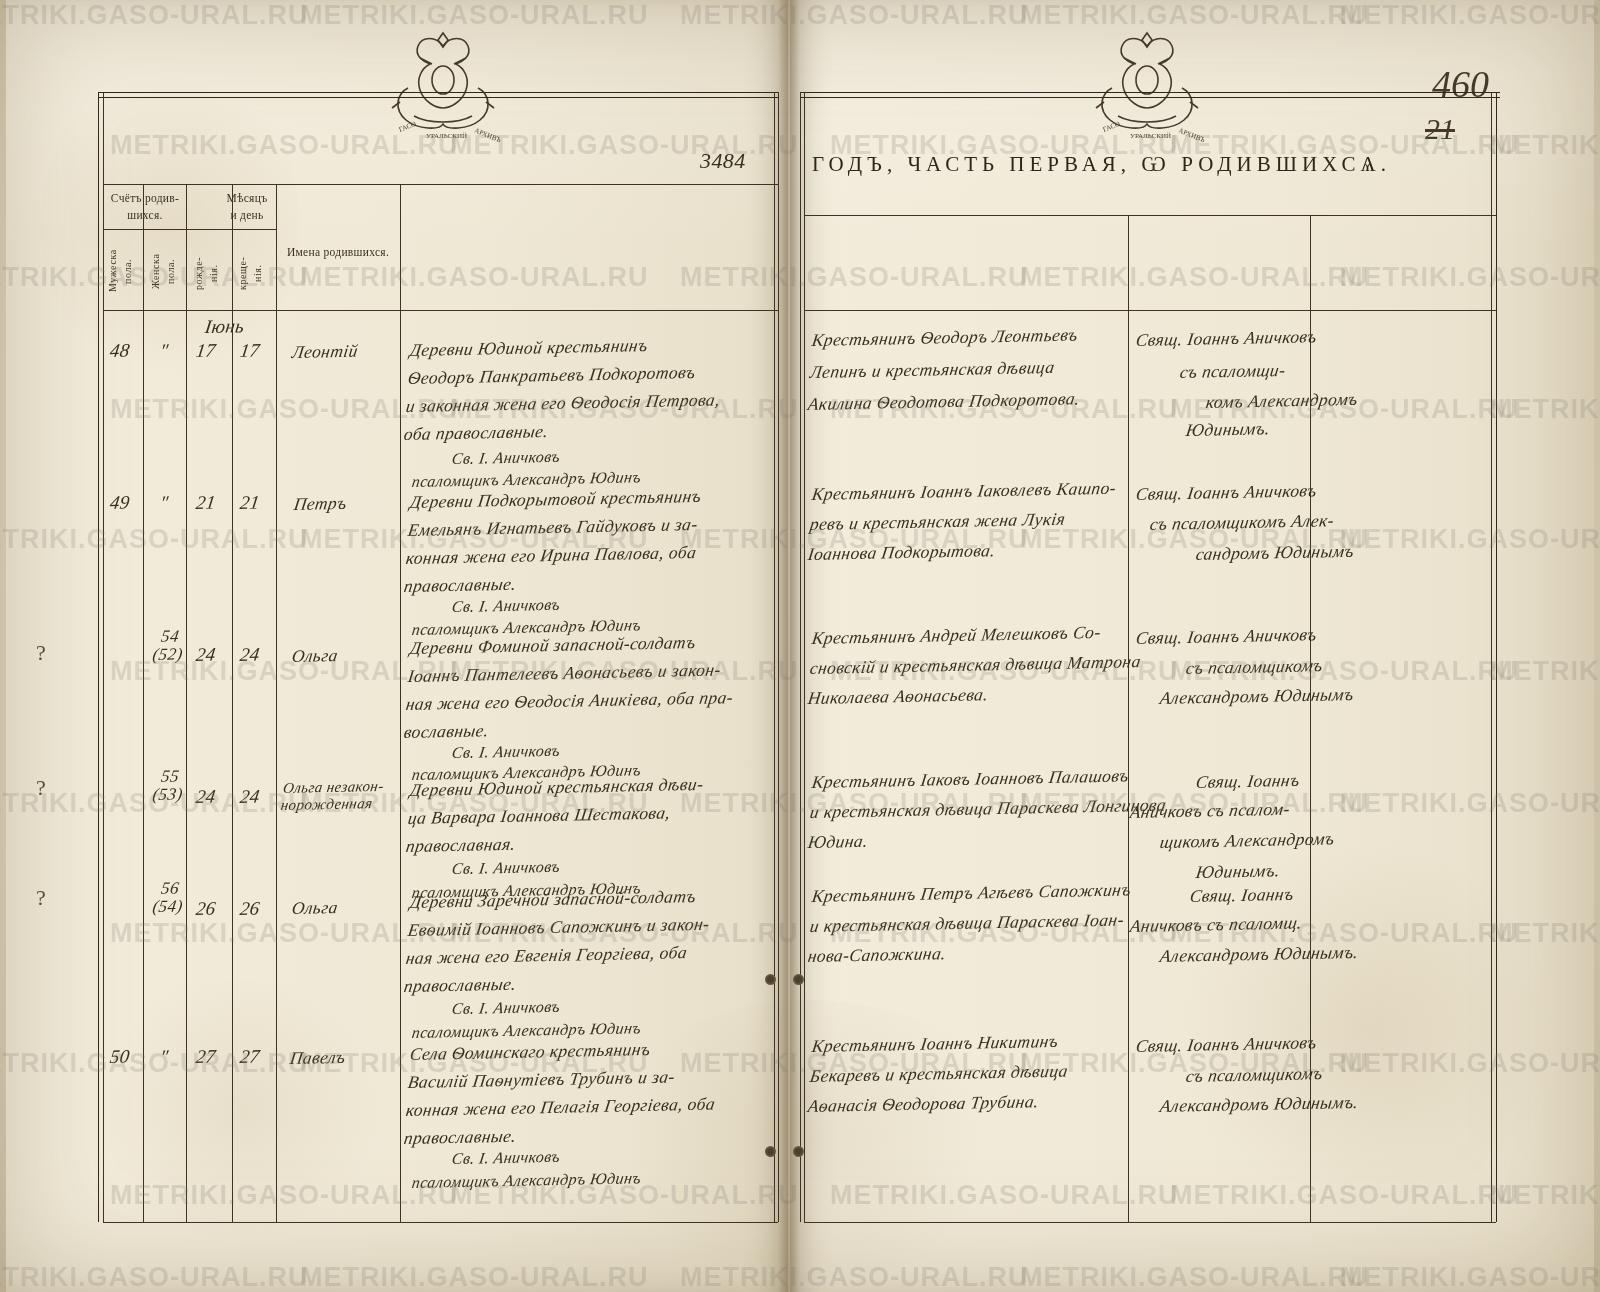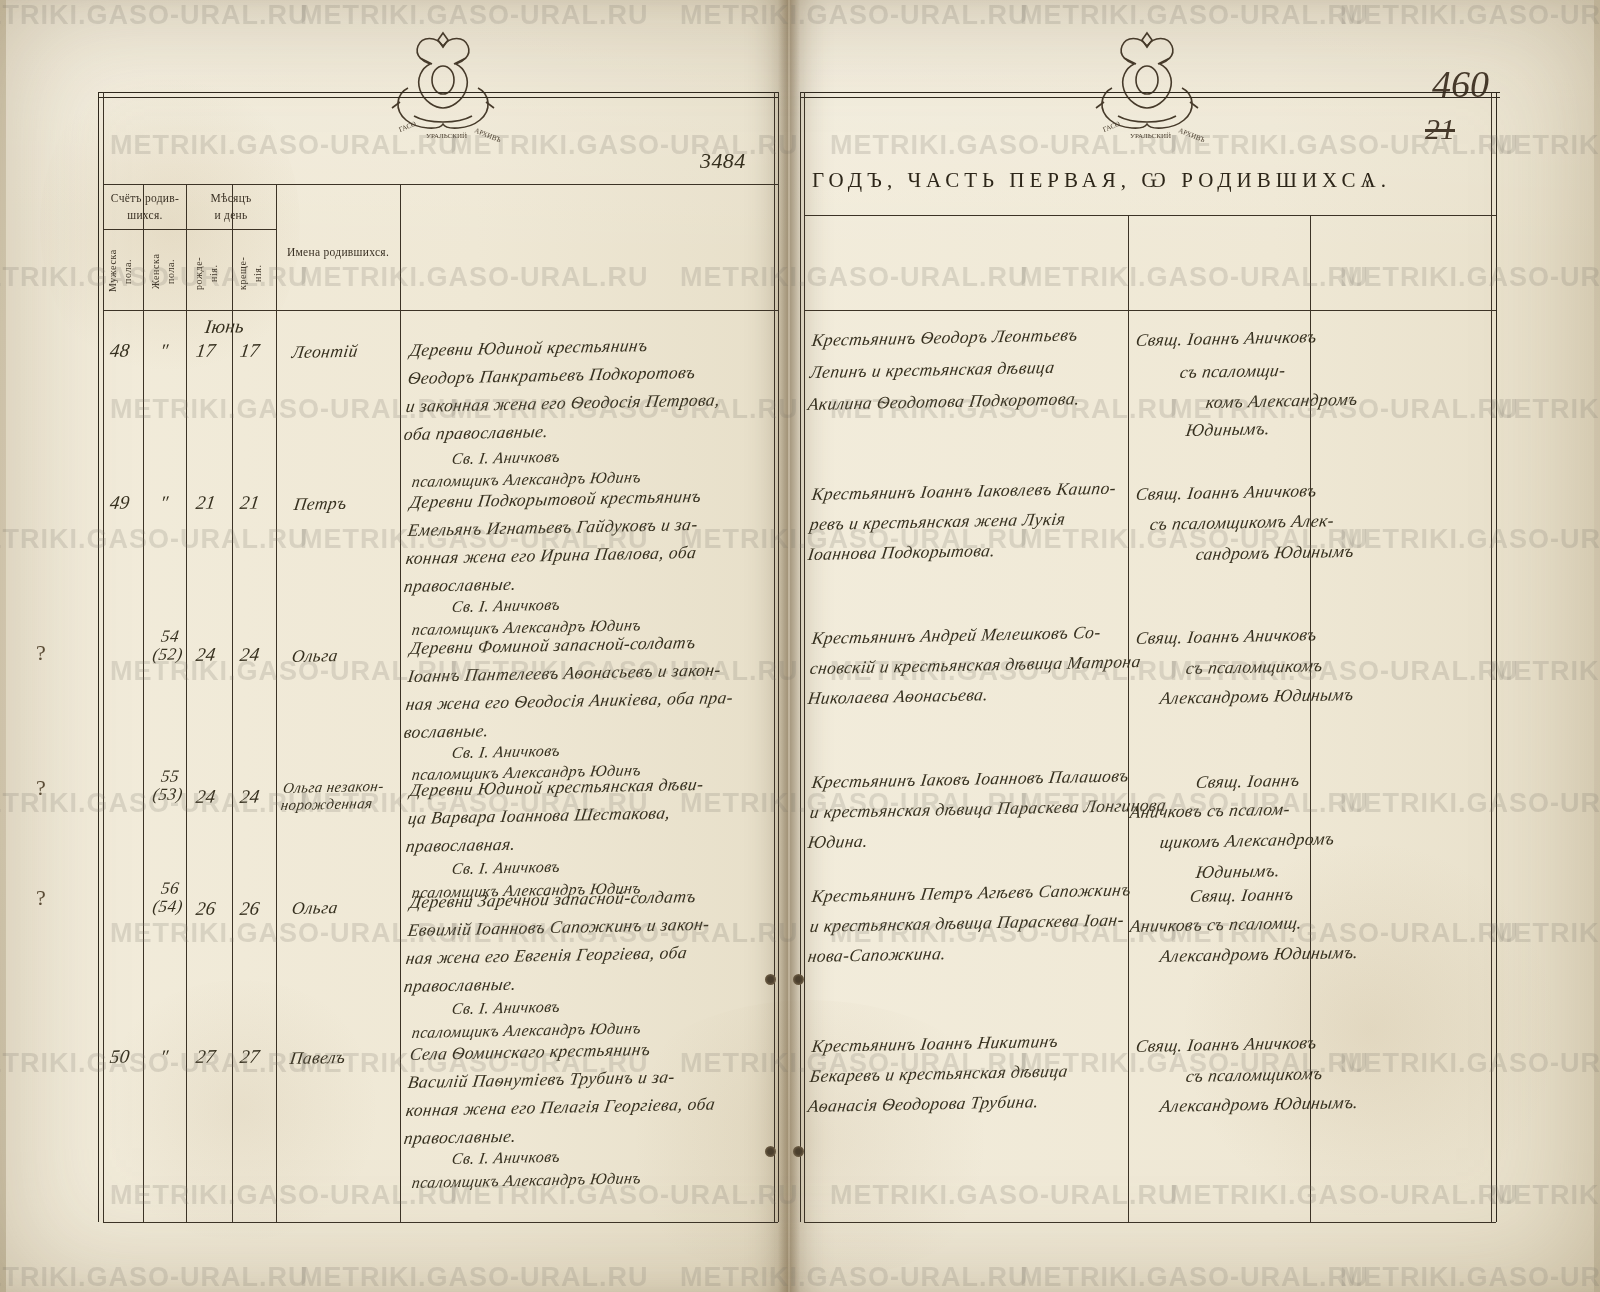--- a/index.html
+++ b/index.html
@@ -192,41 +192,41 @@
         <text x="48" y="110">УРАЛЬСКИЙ</text>
         <text x="96" y="104" transform="rotate(22 96 104)">АРХИВЪ</text>
       </g>
     </svg>
   </div>
 
   <div class="folio" style="left:1432px; top:62px;">460</div>
   <div class="folio" style="left:1425px; top:112px; font-size:30px; text-decoration:line-through;">21</div>
 
   <div class="hw" style="left:700px; top:148px; font-size:22px;">3484</div>
-  <div class="title-line" style="left:812px; top:168px;">ГОДЪ, ЧАСТЬ ПЕРВАЯ, Ѡ РОДИВШИХСѦ.</div>
+  <div class="title-line" style="left:812px; top:152px;">ГОДЪ, ЧАСТЬ ПЕРВАЯ, Ѡ РОДИВШИХСѦ.</div>
 
   <div class="ink hline thick" style="left:98px; top:92px; width:680px;"></div>
   <div class="ink hline thick" style="left:98px; top:97px; width:680px;"></div>
   <div class="ink vline thick" style="left:98px;  top:92px; height:1130px;"></div>
   <div class="ink vline" style="left:103px; top:92px; height:1130px;"></div>
   <div class="ink vline" style="left:774px; top:92px; height:1130px;"></div>
   <div class="ink vline" style="left:778px; top:92px; height:1130px;"></div>
 
   <div class="ink hline" style="left:103px; top:184px; width:675px;"></div>
   <div class="ink hline" style="left:103px; top:229px; width:173px;"></div>
   <div class="ink hline" style="left:103px; top:310px; width:675px;"></div>
 
   <div class="ink vline" style="left:143px; top:184px; height:1038px;"></div>
   <div class="ink vline" style="left:186px; top:184px; height:1038px;"></div>
   <div class="ink vline" style="left:232px; top:184px; height:1038px;"></div>
   <div class="ink vline" style="left:276px; top:184px; height:1038px;"></div>
   <div class="ink vline" style="left:400px; top:184px; height:1038px;"></div>
 
   <div class="colhead" style="left:104px; top:190px; width:82px;">Счётъ родив-<br>шихся.</div>
-  <div class="colhead" style="left:188px; top:190px; width:86px;">Мѣсяцъ<br>и день</div>
+  <div class="colhead" style="left:204px; top:190px; width:86px;">Мѣсяцъ<br>и день</div>
   <div class="colhead vert" style="left:106px; top:236px; height:70px; width:36px; font-size:10px;">Мужеска<br>пола.</div>
   <div class="colhead vert" style="left:149px; top:236px; height:70px; width:36px; font-size:10px;">Женска<br>пола.</div>
   <div class="colhead vert" style="left:192px; top:240px; height:66px; width:36px; font-size:10px;">рожде-<br>нiя.</div>
   <div class="colhead vert" style="left:236px; top:240px; height:66px; width:36px; font-size:10px;">креще-<br>нiя.</div>
   <div class="colhead" style="left:278px; top:244px; width:120px;">Имена родившихся.</div>
 
   <div class="ink hline thick" style="left:800px; top:92px; width:700px;"></div>
   <div class="ink hline thick" style="left:800px; top:97px; width:700px;"></div>
   <div class="ink vline" style="left:800px; top:92px; height:1130px;"></div>
   <div class="ink vline" style="left:804px; top:92px; height:1130px;"></div>

